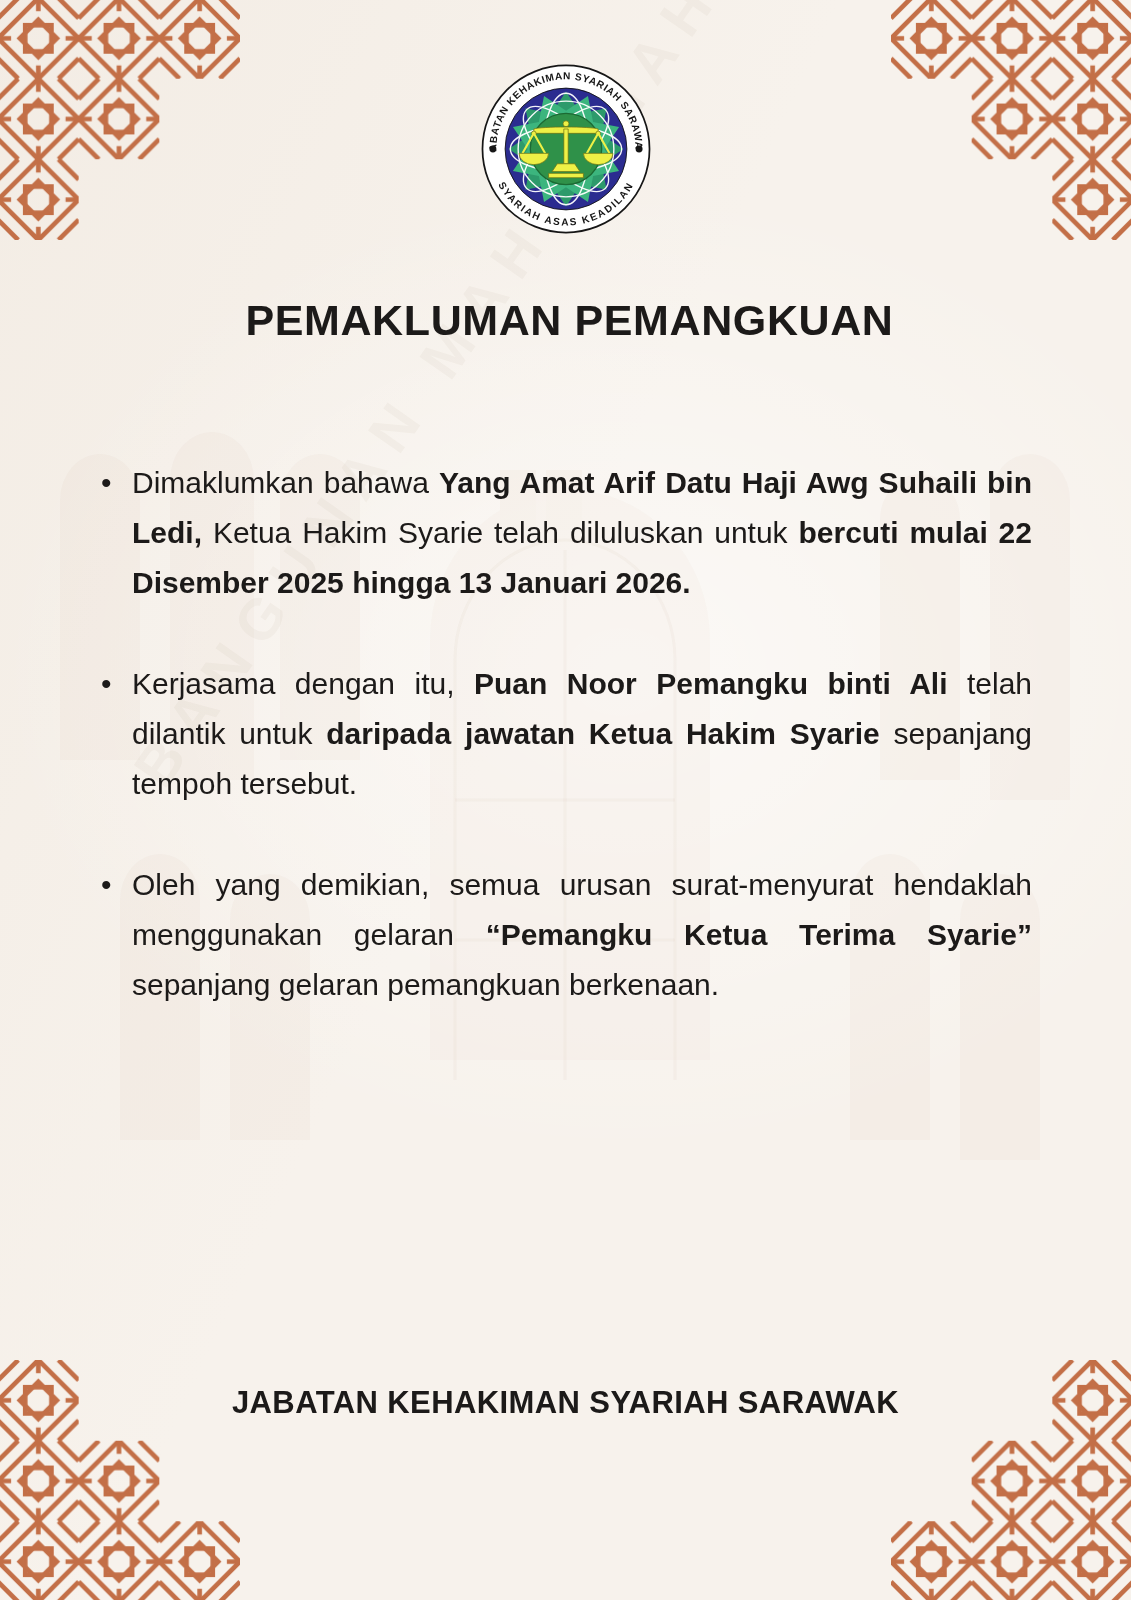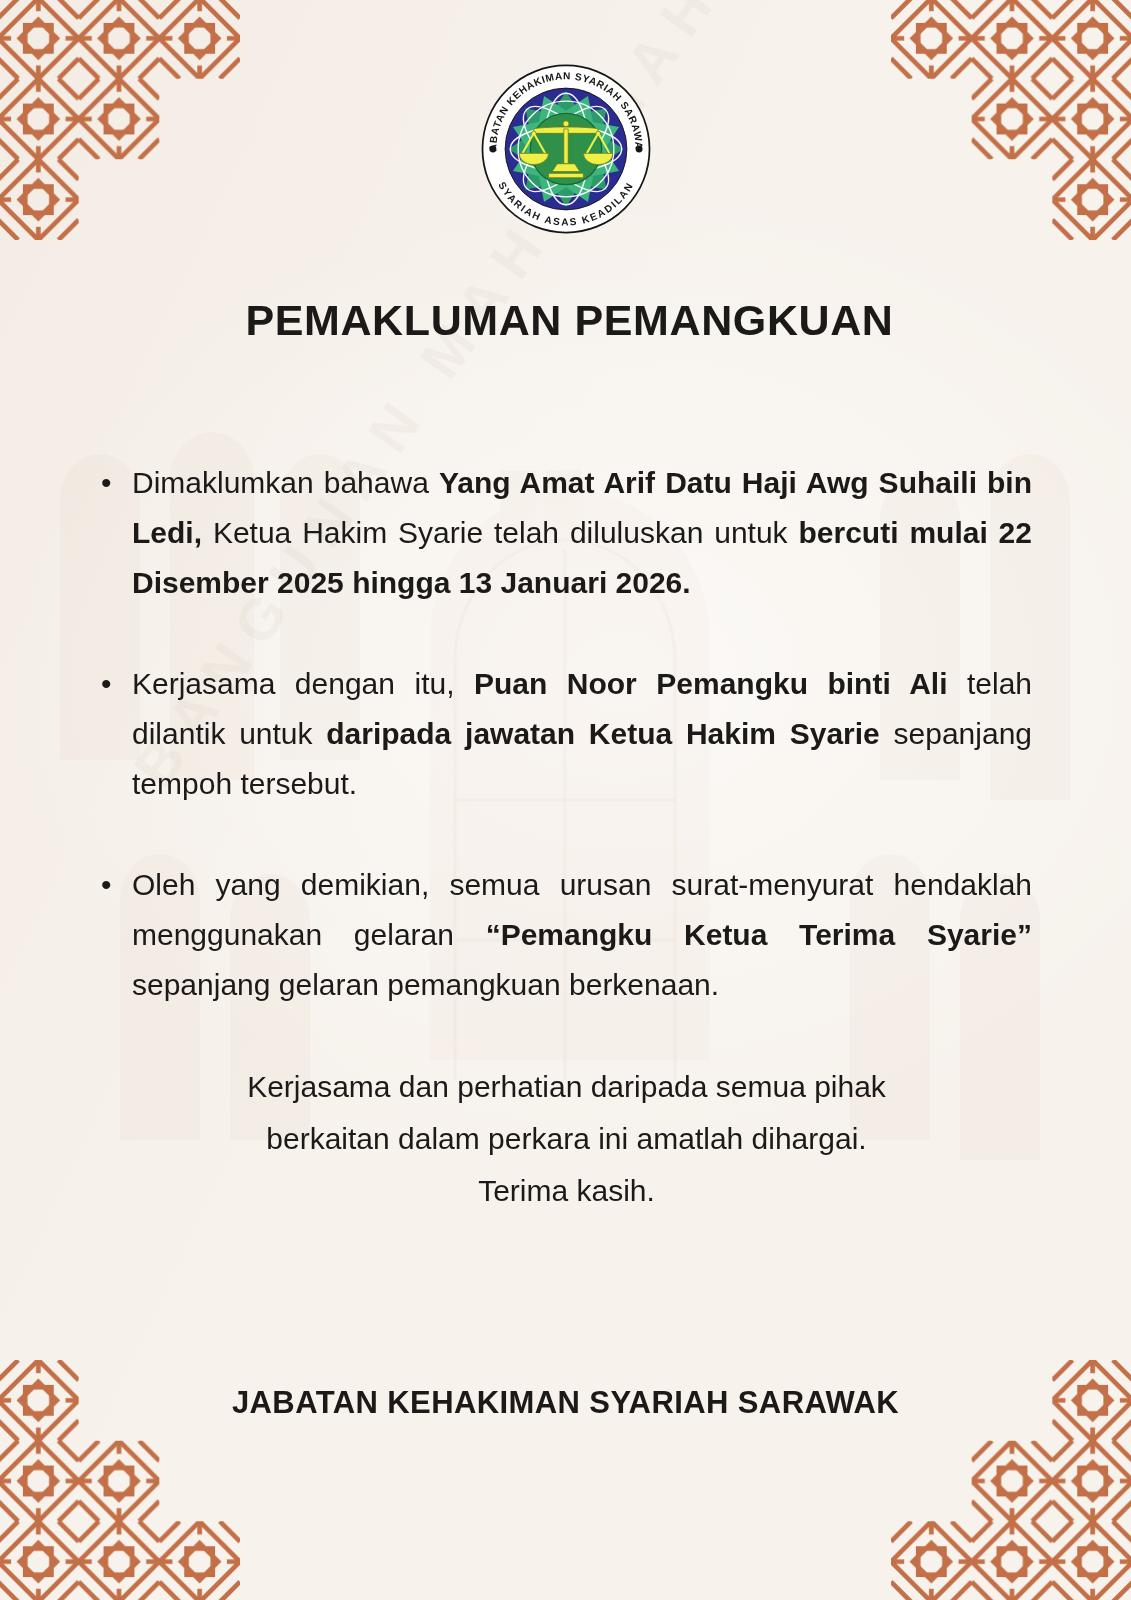--- a/index.html
+++ b/index.html
@@ -228,22 +228,17 @@
         </li>
         <li>
           <span class="marker">•</span>
           <span class="li-body"><span>Kerjasama dengan itu, </span><span class="b">Puan Noor Pemangku binti Ali</span><span> telah dilantik untuk </span><span class="b">daripada jawatan Ketua Hakim Syarie</span><span> sepanjang tempoh tersebut.</span></span>
         </li>
         <li>
           <span class="marker">•</span>
           <span class="li-body"><span>Oleh yang demikian, semua urusan surat-menyurat hendaklah menggunakan gelaran </span><span class="b">“Pemangku Ketua Terima Syarie”</span><span> sepanjang gelaran pemangkuan berkenaan.</span></span>
         </li>
       </ul>
-    <div class="closing">
-      <div>Kerjasama dan perhatian daripada semua pihak</div>
-      <div>berkaitan dalam perkara ini amatlah dihargai.</div>
-      <div>Terima kasih.</div>
-    </div>
   </div>
 
   <div class="footer">JABATAN KEHAKIMAN SYARIAH SARAWAK</div>
 
 </div>
 
 </body></html>

